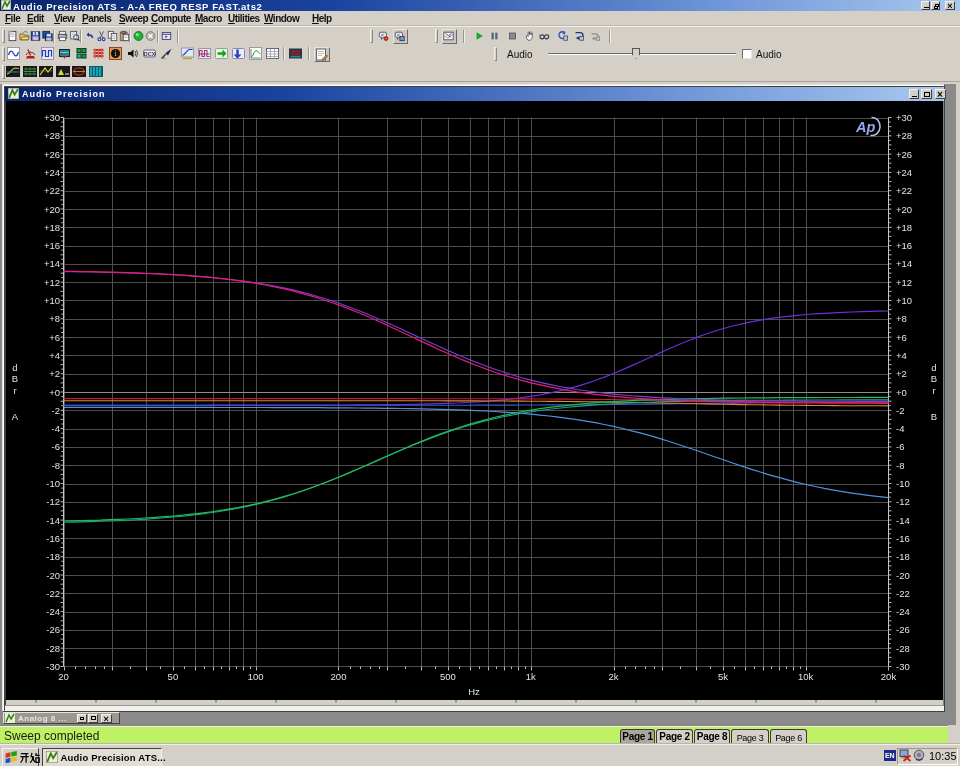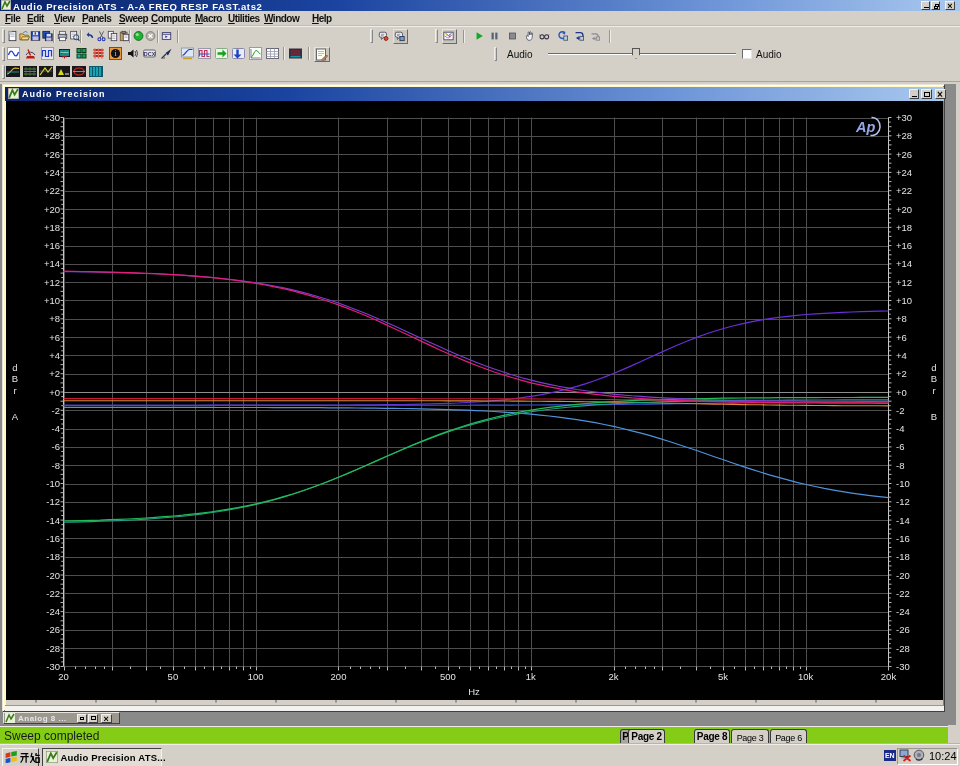--- a/index.html
+++ b/index.html
@@ -20,30 +20,30 @@
 
 .tb{background:#d4d0c8}
 #tb1{left:0;top:26px;width:960px;height:19px;border-top:1px solid #efede8}
 #tb2{left:0;top:45px;width:960px;height:18px}
 #tb3{left:0;top:63px;width:960px;height:19px;border-bottom:1px solid #a8a49c}
 .grip{position:absolute;width:3px;border-left:1px solid #f0eee8;border-top:1px solid #f0eee8;border-right:1px solid #888;border-bottom:1px solid #888}
 .sep{position:absolute;width:2px;border-left:1px solid #9a968e;border-right:1px solid #f0eee8}
 .icon{position:absolute}
 
 #mdi{left:0;top:84px;width:956px;height:641px;background:#8a8a8a}
-#iwin{left:2px;top:84px;width:943px;height:628px;background:#fef9c3;border:1px solid;border-color:#e8e4dc #404040 #404040 #e8e4dc;box-shadow:inset 1px 1px 0 #fff, inset -1px -1px 0 #808080}
+#iwin{left:2px;top:84px;width:943px;height:628px;background:#404040;border:1px solid;border-color:#e8e4dc #404040 #404040 #e8e4dc;box-shadow:inset 1px 1px 0 #fff, inset -1px -1px 0 #808080}
 #ititle{position:absolute;left:2px;top:2px;width:939px;height:14px;background:linear-gradient(to right,#0a246a,#1a44a0 30%,#6f96d8 72%,#a8c8ee)}
 #ititle .txt{position:absolute;left:17px;top:1.5px;color:#fff;font-size:9px;font-weight:bold;letter-spacing:1px}
 #iblack{position:absolute;left:3px;top:16px;width:937px;height:599px;background:#000}
 #istrip{position:absolute;left:3px;top:615px;width:937px;height:5px;background:#d4d0c8}
 #ibot{position:absolute;left:2px;top:620px;width:939px;height:6px;background:#f4f2ee;border-top:1px solid #9a968e}
 
 #analog{left:3px;top:711.5px;width:117px;height:12px;background:#9c9890;border:1px solid;border-color:#e8e4dc #404040 #404040 #e8e4dc;font-size:8px;font-weight:bold;color:#e6e6e6;letter-spacing:.5px}
 
-#status{left:0;top:725px;width:948px;height:19px;background:#84cc16;border-top:1px solid #8a867e;box-shadow:inset 0 1px 0 #f0eee8}
+#status{left:0;top:725px;width:948px;height:19px;background:#bef264;border-top:1px solid #8a867e;box-shadow:inset 0 1px 0 #f0eee8}
 #status .txt{position:absolute;left:4px;top:3px;font-size:12px;color:#1a1a1a}
 .ptab{position:absolute;top:3px;height:14px;background:#d4d0c8;border:1px solid #3a3a3a;border-bottom:none;border-radius:3px 3px 0 0;font-size:10px;letter-spacing:-0.3px;font-weight:bold;text-align:center;color:#000;white-space:nowrap;overflow:hidden}
 .ptab.sm{font-size:9px;font-weight:normal;padding-top:2px}
 
 #task{left:0;top:744px;width:960px;height:22px;background:#d4d0c8;border-top:1px solid #f0eee8;box-shadow:0 -1px 0 #b8b4ac}
 .tkb{position:absolute;top:2.5px;height:34px;background:#d4d0c8;border-top:1px solid #f4f2ee;border-left:1px solid #f4f2ee;border-bottom:1px solid #404040;border-right:1px solid #404040}
 #tray{position:absolute;right:2px;top:2.5px;width:61px;height:17px;border-top:1px solid #9a968e;border-left:1px solid #9a968e;border-bottom:1px solid #fff;border-right:1px solid #fff;background:#d4d0c8}
 svg{display:block}
 .al{font-size:9.5px;fill:#e4e4e4;font-family:"Liberation Sans",sans-serif}
 </style></head><body>
@@ -621,21 +621,21 @@
       <span style="position:absolute;left:2px;top:2px;width:4px;height:3px;border:1px solid #000"></span>
     </div>
 <div class="wbtn" style="left:84px;top:1px;width:10px;height:9px">
       <span style="position:absolute;left:2px;top:1.5px;width:4.5px;height:4px;border:1px solid #000;border-top-width:1.6px"></span>
     </div>
 <div class="wbtn" style="left:97px;top:1px;width:11px;height:9px;font-weight:bold;font-size:9px;line-height:8px">×</div>
 </div>
 <div id="status" class="abs">
 <span class="txt">Sweep completed</span>
 <span class="ptab" style="left:620px;width:35px;background:#aaa69e;line-height:13px">Page 1</span>
-<span class="ptab" style="left:628px;width:37px;line-height:13px">Page 2</span>
+<span class="ptab" style="left:656px;width:37px;line-height:13px">Page 2</span>
 <span class="ptab" style="left:694px;width:36px;line-height:13px">Page 8</span>
 <span class="ptab sm" style="left:731px;width:38px;line-height:13px">Page 3</span>
 <span class="ptab sm" style="left:770px;width:37px;line-height:13px">Page 6</span>
 </div>
 <div id="task" class="abs">
 <div class="tkb" style="left:2px;width:37px">
 <svg class="abs" style="left:2px;top:1.5px" width="13" height="13" viewBox="0 0 13 13">
         <path d="M0.6 3.4 L5.4 2.3 L5.4 6.8 L0.6 7.9 Z" fill="#d83a10"></path>
         <path d="M6.3 2.1 L11.8 0.9 L11.8 5.4 L6.3 6.6 Z" fill="#18a018"></path>
         <path d="M0.6 8.9 L5.4 7.8 L5.4 12.3 L0.6 13.4 Z" fill="#2050c8"></path>
@@ -662,13 +662,13 @@
 <svg class="abs" style="left:899px;top:4px" width="13" height="13" viewBox="0 0 13 13">
       <rect x="1" y="1" width="8" height="6.5" fill="#88a8d8" stroke="#345"></rect>
       <rect x="2.5" y="8" width="5" height="1.5" fill="#99a"></rect>
       <path d="M4.5 6.5 L11.5 12 M11.5 6.5 L4.5 12" stroke="#d02018" stroke-width="1.8"></path>
     </svg>
 <svg class="abs" style="left:913px;top:4px" width="12" height="13" viewBox="0 0 12 13">
       <circle cx="6" cy="6" r="4.8" fill="#b0b0b8" stroke="#556"></circle>
       <circle cx="6" cy="6" r="2" fill="#778"></circle>
       <path d="M9.5 9.5 A4.8 4.8 0 0 1 3 10.2" stroke="#334" fill="none" stroke-width="1.2"></path>
     </svg>
-<span class="abs" style="left:929px;top:5px;font-size:11px;color:#000">10:24</span>
+<span class="abs" style="left:929px;top:5px;font-size:11px;color:#000">10:35</span>
 </div>
 </body></html>

